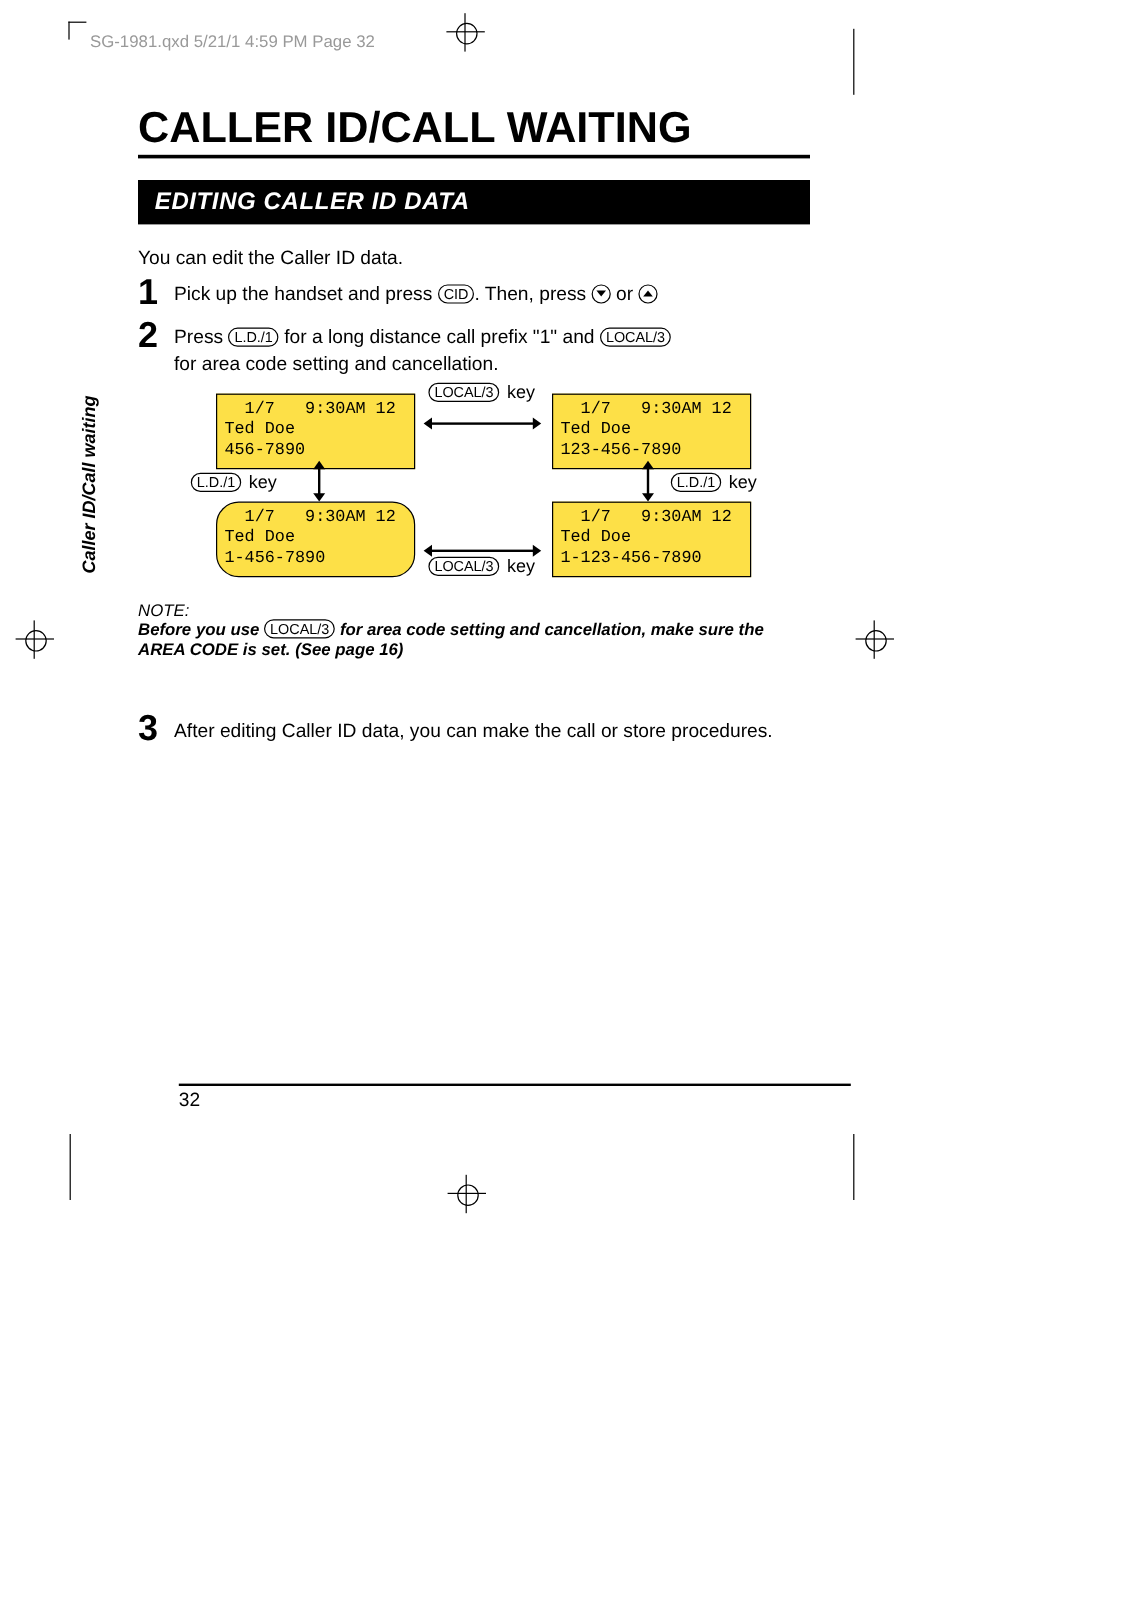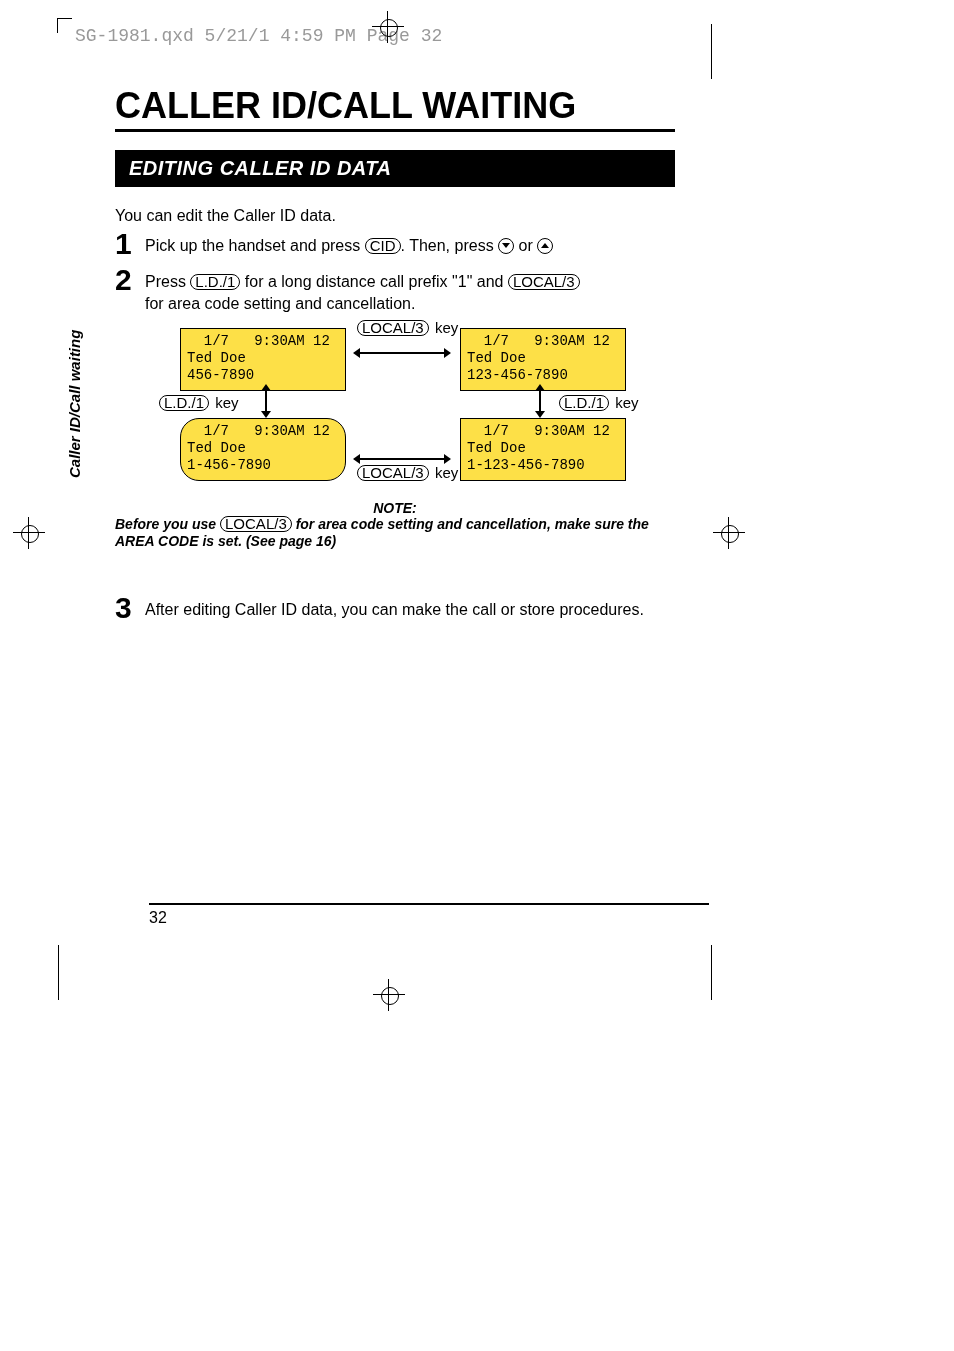--- a/index.html
+++ b/index.html
@@ -9,22 +9,22 @@
     background: #fff;
     color: #000;
     width: 954px;
     height: 1351px;
     position: relative;
   }
   .header-note {
     position: absolute;
     top: 26px;
     left: 75px;
-    font-family: Liberation Mono, monospace;
-    font-size: 18px;
+    font-family: Liberation Sans, sans-serif;
+    font-size: 14px;
     color: #999;
   }
   .crop-tl { position:absolute; top:18px; left:57px; width:14px; height:14px; border-left:1px solid #000; border-top:1px solid #000;}
   .crop-top-right { position:absolute; top:24px; left:711px; width:1px; height:55px; background:#000;}
   .crop-mark-top { position:absolute; top:16px; left:377px; }
   .crop-mark-bottom { position:absolute; top:984px; left:378px; }
   .crop-box-right { position:absolute; top:522px; left:718px; }
   .crop-box-left { position:absolute; top:522px; left:18px; }
   .crop-bl-v { position:absolute; top:945px; left:58px; width:1px; height:55px; background:#000;}
   .crop-br-v { position:absolute; top:945px; left:711px; width:1px; height:55px; background:#000;}
@@ -84,21 +84,21 @@
     line-height: 1.35;
     flex: 1;
     padding-top: 2px;
   }
   .step3 { margin-top: 48px; }
 
   .key-oval {
     display: inline-block;
     border: 1px solid #000;
     border-radius: 10px;
-    font-size: 15px;
+    font-size: 12px;
     padding: 0px 4px;
     vertical-align: middle;
     font-family: Arial, sans-serif;
     line-height: 14px;
     min-width: 14px;
     text-align: center;
     position: relative;
     top: -1px;
   }
   .arrow-circle {
@@ -168,21 +168,21 @@
     height: 10px;
   }
   .horz-arrow .line { position:absolute; top:4px; height:2px; background:#000; }
   .horz-arrow .lf { position:absolute; top:0; left:0; border-top:5px solid transparent; border-bottom:5px solid transparent; border-right:7px solid #000;}
   .horz-arrow .rt { position:absolute; top:0; right:0; border-top:5px solid transparent; border-bottom:5px solid transparent; border-left:7px solid #000;}
 
   .note-block {
     margin-top: 6px;
     font-size: 14px;
   }
-  .note-block .hd { font-weight:bold; font-style:italic;text-align:center; }
+  .note-block .hd { font-weight:normal; font-style:italic; }
   .note-block .body { font-weight:bold; font-style:italic; }
 
   .side-tab {
     position: absolute;
     top: 478px;
     left: 66px;
     transform: rotate(-90deg);
     transform-origin: left top;
     font-weight: bold;
     font-style: italic;

